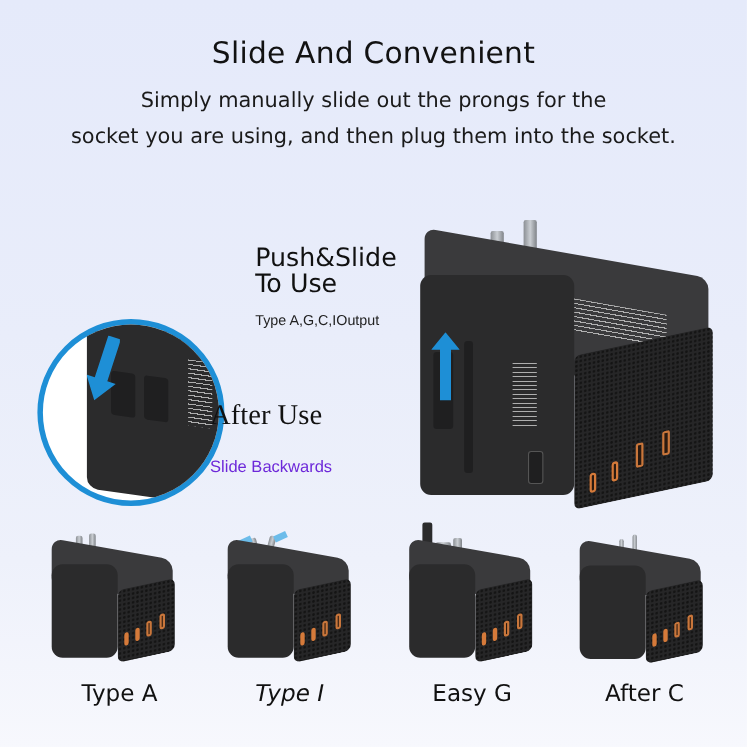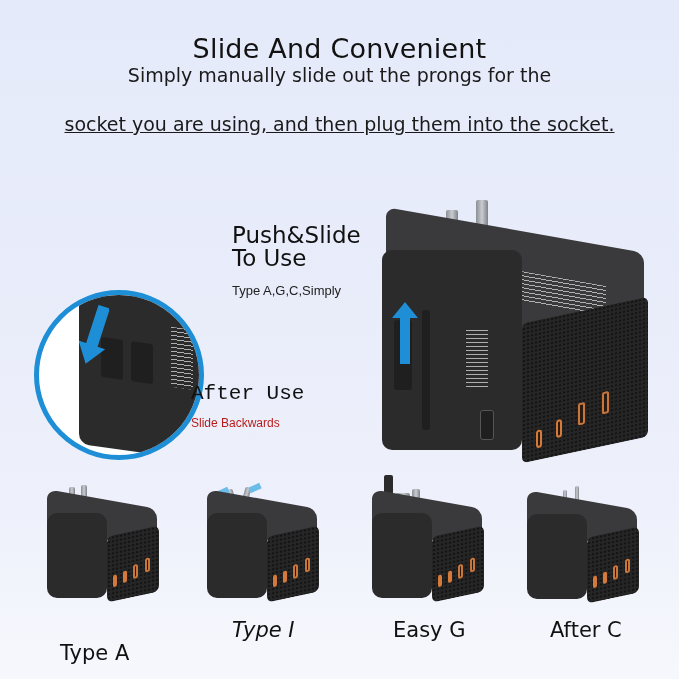--- a/index.html
+++ b/index.html
@@ -12,33 +12,33 @@
   }
   .title {
     position: absolute; left: 0; width: 679px; top: 33px;
     text-align: center; font-size: 27px; letter-spacing: 0.2px; color: #121212;
     font-family: "DejaVu Sans", sans-serif; font-weight: normal;
   }
   .subtitle {
     position: absolute; left: 0; width: 679px; text-align: center;
     font-size: 19px; color: #1a1a1a; font-family: "DejaVu Sans", sans-serif;
   }
-  .sub1 { top: 64px; text-align: center; }
-  .sub2 { top: 113px; text-decoration: underline; }
+  .sub1 { top: 80px; text-align: center; }
+  .sub2 { top: 113px; }
 
   .push-title {
     position: absolute; left: 232px; font-size: 23px; color: #111;
     font-family: "DejaVu Sans", sans-serif;
   }
   .pt1 { top: 222px; }
   .pt2 { top: 245px; text-align: center; }
   .push-sub { position: absolute; left: 232px; top: 283px; font-size: 13px; color: #222; }
 
-  .after-title { position: absolute; left: 191px; top: 382px; font-size: 21px; font-family: Liberation Mono, monospace; }
-  .after-sub { position: absolute; left: 191px; top: 416px; font-size: 12px; color: #b91c1c; }
+  .after-title { position: absolute; left: 191px; top: 362px; font-size: 26px; font-family: Liberation Serif, serif; }
+  .after-sub { position: absolute; left: 191px; top: 416px; font-size: 15px; color: #6d28d9; }
 
   
   .inset {
     position: absolute; left: 34px; top: 290px; width: 170px; height: 170px;
     border-radius: 50%; border: 5px solid #1e8fd6; background: #fff; overflow: hidden;
   }
 
   
   .adapter { position: absolute; }
   .body-front { position: absolute; background: #2b2b2c; border-radius: 10px; }
@@ -86,21 +86,21 @@
     <div class="port-a" style="left:56px;top:92px;"></div>
     <div class="port-a" style="left:80px;top:86px;"></div>
   </div>
   <svg class="blue-arrow" style="left:14px;top:112px;" width="26" height="62" viewBox="0 0 26 62">
     <path d="M13 0 L26 16 L18 16 L18 62 L8 62 L8 16 L0 16 Z" fill="#1e8fd6"></path>
   </svg>
 </div>
 
 <div class="push-title pt1">Push&amp;Slide</div>
 <div class="push-title pt2">To Use</div>
-<div class="push-sub">Type A,G,C,Simply</div>
+<div class="push-sub">Type A,G,C,IOutput</div>
 
 <div class="inset">
   <div class="body-front" style="left:40px;top:-20px;width:160px;height:180px;transform:skewY(8deg);">
     <div class="slider" style="left:22px;top:70px;width:22px;height:40px;"></div>
     <div class="slider" style="left:52px;top:70px;width:22px;height:40px;"></div>
     <div class="label-text" style="left:92px;top:50px;width:22px;height:60px;"></div>
   </div>
   <svg style="position:absolute;left:40px;top:10px;" width="30" height="60" viewBox="0 0 30 60">
     <path d="M10 0 L22 0 L22 40 L30 40 L16 60 L2 40 L10 40 Z" fill="#1e8fd6" transform="rotate(18 15 30)"></path>
   </svg>
@@ -155,16 +155,16 @@
   <div class="body-top" style="left:2px;top:20px;width:110px;height:40px;transform:skewY(10deg);"></div>
   <div class="body-front" style="left:2px;top:34px;width:60px;height:85px;"></div>
   <div class="grille" style="left:62px;top:52px;width:52px;height:66px;transform:skewY(-12deg);">
     <div class="port-c" style="left:6px;top:40px;width:4px;height:12px;"></div>
     <div class="port-c" style="left:16px;top:38px;width:4px;height:12px;"></div>
     <div class="port-a" style="left:26px;top:34px;width:5px;height:14px;"></div>
     <div class="port-a" style="left:38px;top:30px;width:5px;height:14px;"></div>
   </div>
 </div>
 
-<div class="type-label" style="left:60px;margin-top:23px;">Type A</div>
+<div class="type-label" style="left:74px;">Type A</div>
 <div class="type-label" style="left:232px;font-style:italic;">Type I</div>
 <div class="type-label" style="left:393px;">Easy G</div>
 <div class="type-label" style="left:550px;">After C</div>
 
 </body></html>

